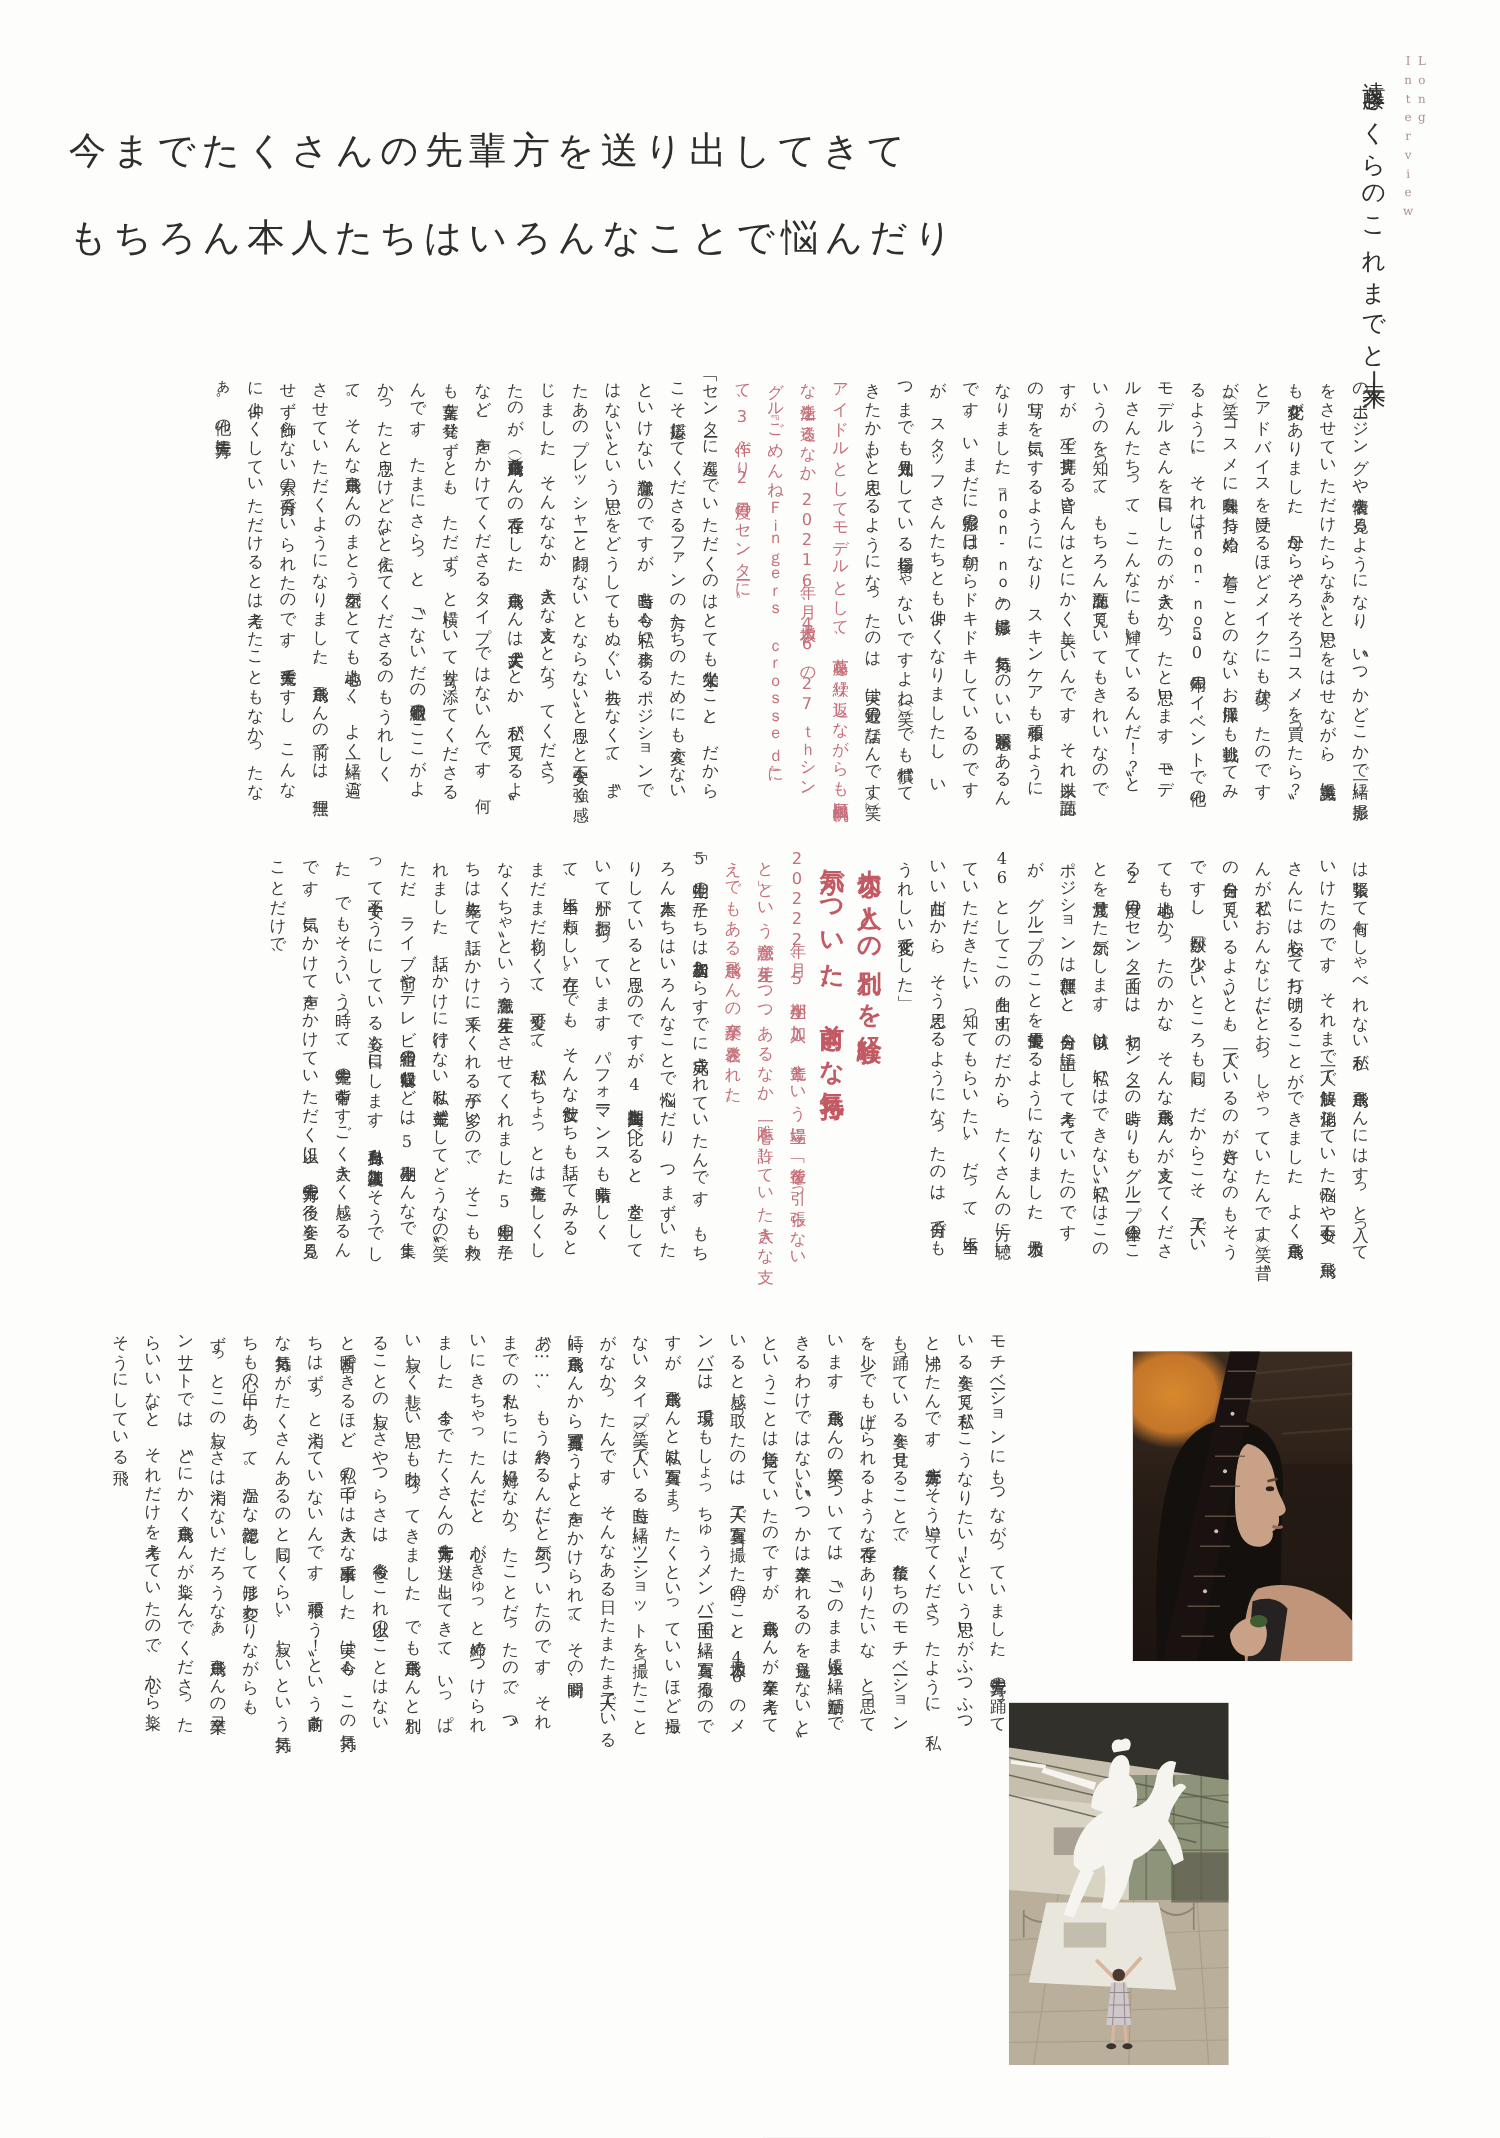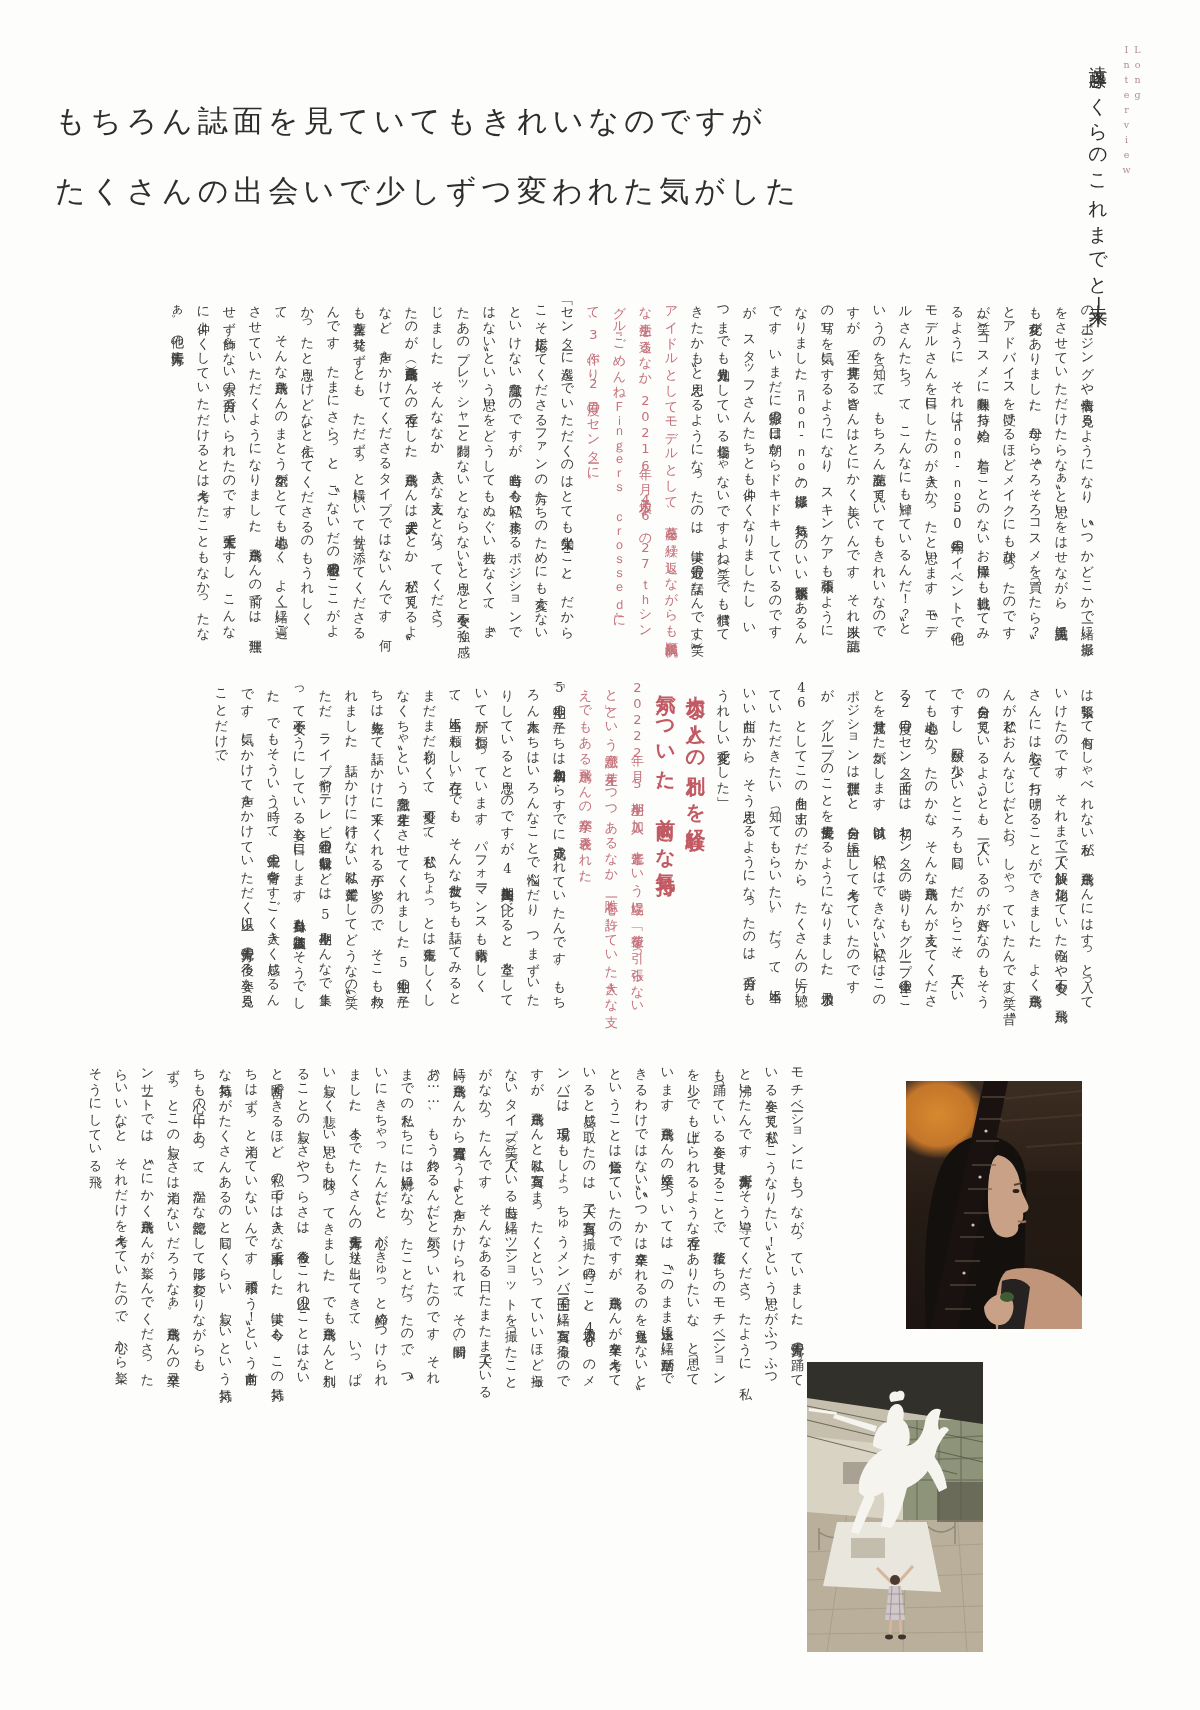--- a/index.html
+++ b/index.html
@@ -66,22 +66,22 @@
 </style>
 </head>
 <body>
 
 <div id="page">
 
   <div class="side-en">Long Interview</div>
   <div class="side-title">遠藤さくらのこれまでと未来──</div>
 
   <div class="headline">
-    <span class="hl">もちろん誌面を見ていてもきれいなのですが</span>
-    <span class="hl">たくさんの出会いで少しずつ変われた気がした</span>
+    <span class="hl">今までたくさんの先輩方を送り出してきて</span>
+    <span class="hl">もちろん本人たちはいろんなことで悩んだり</span>
   </div>
 
   <div class="vband" id="band1">
     <p class="seg">のポージングや表情を見るようになり、〝いつかどこかで一緒に撮影をさせていただけたらなぁ〟と思いをはせながら。美意識にも変化がありました。母から〝そろそろコスメを買ったら？〟とアドバイスを受けるほどメイクにも疎かったのですが（笑）、コスメに興味を持ち始め、着たことのないお洋服にも挑戦してみるように。それは『ｎｏｎ-ｎｏ』50周年のイベントで他のモデルさんを目にしたのが大きかったと思います。〝モデルさんたちって、こんなにも輝いているんだ！？〟というのを知って。もちろん誌面を見ていてもきれいなのですが、生で拝見する皆さんはとにかく美しいんです。それ以来、誌面の写りを気にするようになり、スキンケアも頑張るようになりました。『ｎｏｎ-ｎｏ』の撮影は、気持ちのいい緊張感があるんです。いまだに撮影の日は朝からドキドキしているのですが、スタッフさんたちとも仲よくなりましたし、いつまでも人見知りしている場合じゃないですよね（笑）。でも〝慣れてきたかも〟と思えるようになったのは、実は最近の話なんです（笑）」</p>
     <p class="seg seg-lead">アイドルとしてモデルとして、葛藤を繰り返しながらも順風満帆な生活を送るなか、2021年6月、乃木坂46の27ｔｈシングル『ごめんねＦｉｎｇｅｒｓ ｃｒｏｓｓｅｄ』にて、3作ぶり2度目のセンターに。</p>
     <p class="seg">「センターに選んでいただくのはとても光栄なこと。だからこそ応援してくださるファンの方たちのためにも変えないといけない意識なのですが、当時も今も〝私に務まるポジションではない〟という思いをどうしてもぬぐい去れなくて。〝またあのプレッシャーと闘わないとならない〟と思うと不安を強く感じました。そんななか、大きな支えとなってくださったのが、（齋藤）飛鳥さんの存在でした。飛鳥さんは〝大丈夫？〟とか、〝私が見てるよ〟など、声をかけてくださるタイプではないんです。何も言葉を発せずとも、ただずっと横にいて寄り添ってくださるんです。たまにさらっと、〝こないだの歌番組のここがよかったと思うけどな〟と伝えてくださるのもうれしくて。そんな飛鳥さんのまとう空気がとても心地よく、よく一緒に過ごさせていただくようになりました。飛鳥さんの前では、無理せず飾らない素の自分でいられたのです。大先輩ですし、こんなに仲よくしていただけるとは考えたこともなかったなぁ。他の先輩方に</p>
   </div>
 
   <div class="vband" id="band2">
     <p class="seg">は緊張して何もしゃべれない私が、飛鳥さんにはすっと入っていけたのです。それまで一人で解決し消化していた悩みや不安も、飛鳥さんには安心して打ち明けることができました。よく飛鳥さんが〝私とおんなじだ〟とおっしゃっていたんです（笑）。〝昔の自分を見ているよう〟とも。一人でいるのが好きなのもそうですし、口数が少ないところも同じ。だからこそ、二人でいても心地よかったのかな。そんな飛鳥さんが支えてくださる2度目のセンター曲では、初センターの時よりもグループ全体のことを見渡せた気がします。以前は、〝私にはできない〟〝私にはこのポジションは無理だ〟と、自分を主語にして考えていたのですが、グループのことを最優先するようになりました。乃木坂46としてこの曲を出すのだから、たくさんの方に聴いていただきたい、知ってもらいたい。だって、本当にいい曲だから。そう思えるようになったのは、自分でもうれしい変化でした」</p>

